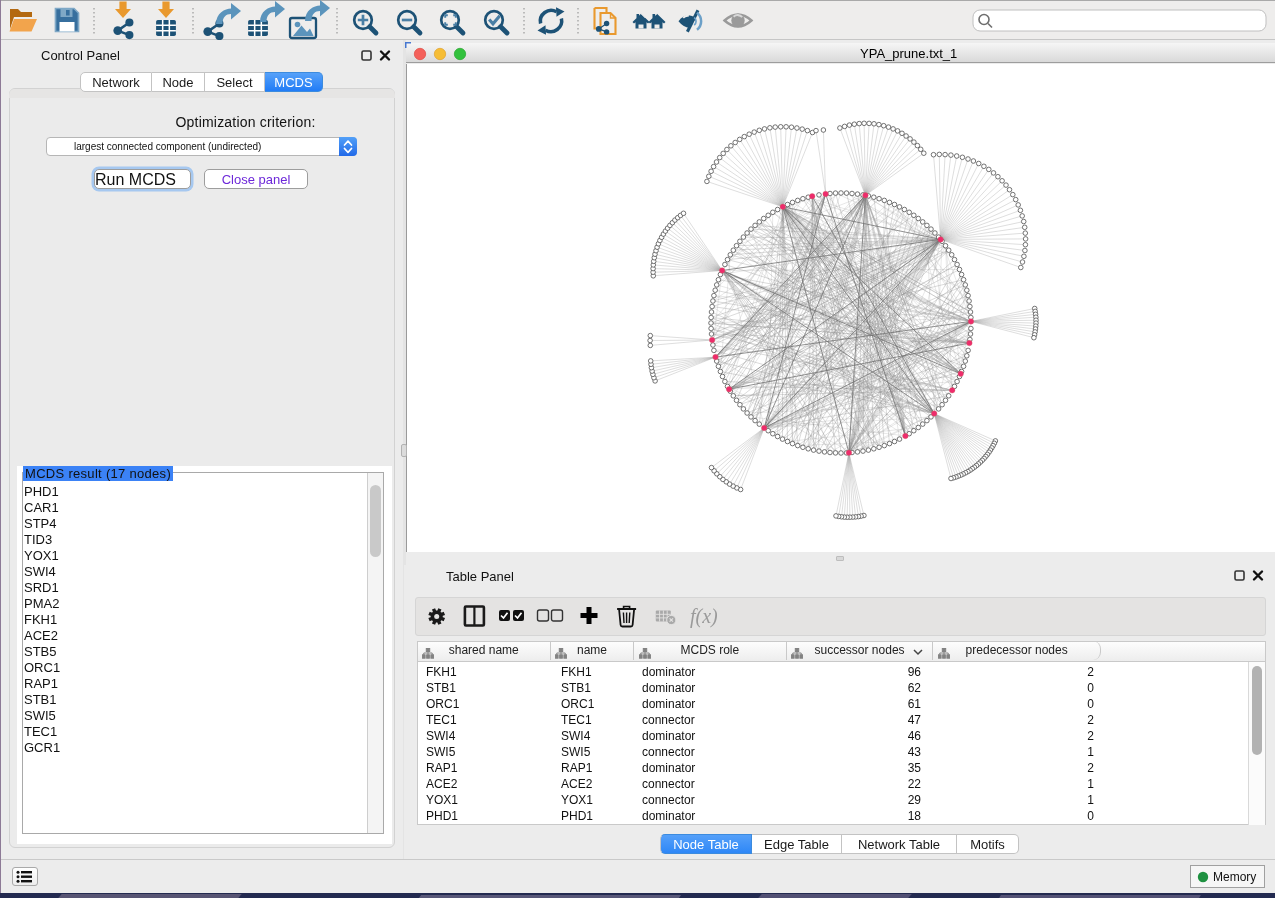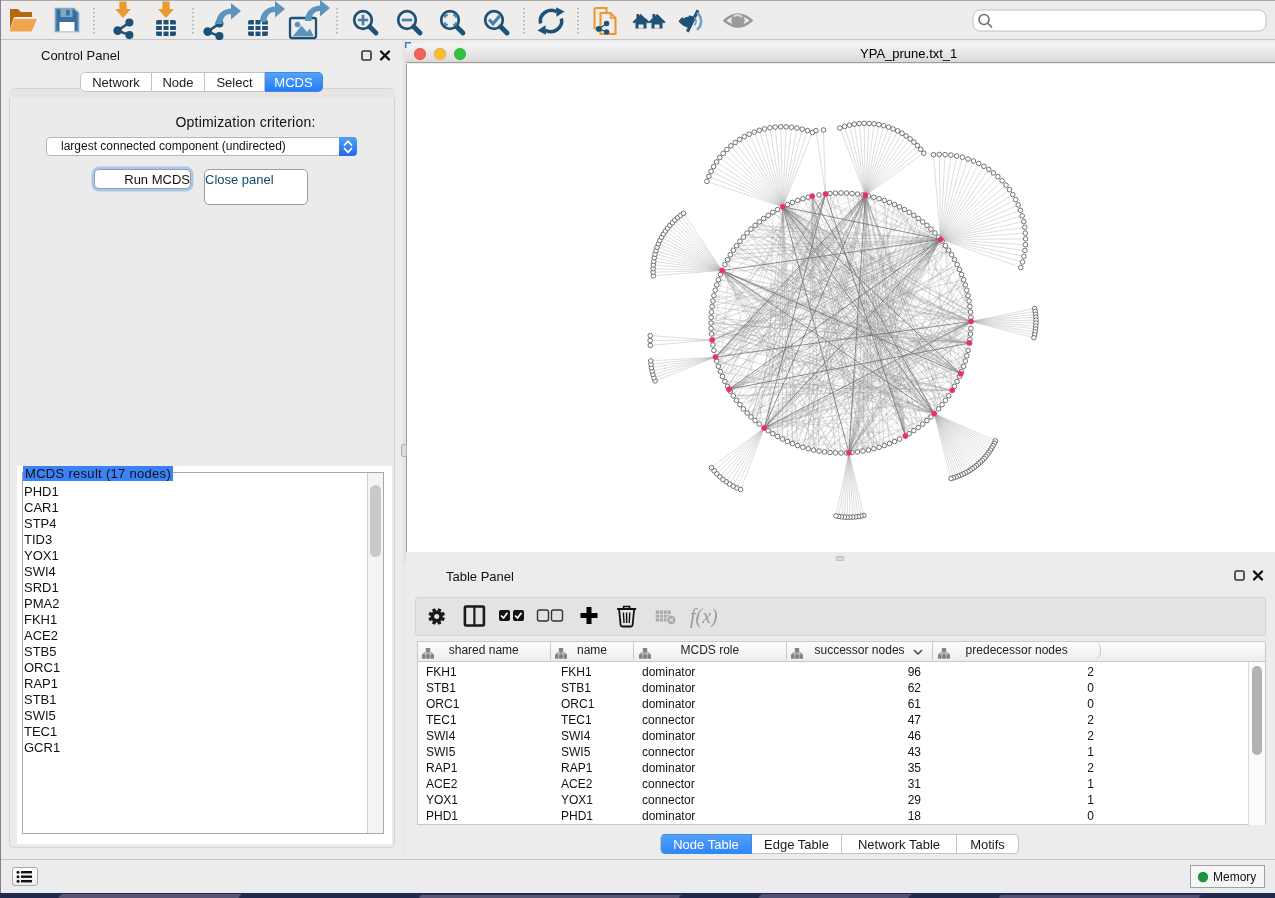--- a/index.html
+++ b/index.html
@@ -184,28 +184,28 @@
 </svg>
 <div id="tabs">
 <div class="tab" style="width:72px;">Network</div>
 <div class="tab" style="width:53px;">Node</div>
 <div class="tab" style="width:60px;">Select</div>
 <div class="tab tabsel" style="width:58px;">MCDS</div>
 </div>
 <div id="tabpane"></div>
 <div class="abs" style="left:9px;top:89px;width:386px;height:9px;background:#e6e5e4;border-radius:6px 6px 0 0;"></div>
 <div class="abs" style="left:0;top:114px;width:403px;text-align:center;font-size:14px;letter-spacing:0.2px;color:#111;margin-left:44px;">Optimization criterion:</div>
-<div class="abs" style="left:46px;top:137px;width:311px;height:19px;background:#fff;border:1px solid #b6b6b6;border-radius:4px;font-size:12px;color:#111;line-height:17px;padding-left:14px;">largest connected component (undirected)</div>
+<div class="abs" style="left:46px;top:137px;width:311px;height:19px;background:#fff;border:1px solid #b6b6b6;border-radius:4px;font-size:10px;color:#111;line-height:17px;padding-left:27px;">largest connected component (undirected)</div>
 <div class="abs" style="left:339px;top:137px;width:18px;height:19px;background:linear-gradient(#52a0f8,#2169e8);border-radius:0 4px 4px 0;"></div>
 <svg class="abs" style="left:339px;top:137px;" width="18" height="19" xmlns="http://www.w3.org/2000/svg">
 <path d="M5.5 8L9 4.2L12.5 8" stroke="#fff" stroke-width="1.7" fill="none" stroke-linecap="round" stroke-linejoin="round"></path>
 <path d="M5.5 11.5L9 15.3L12.5 11.5" stroke="#fff" stroke-width="1.7" fill="none" stroke-linecap="round" stroke-linejoin="round"></path>
 </svg>
-<div class="abs" style="left:94px;top:169px;width:97px;height:20px;background:#fff;border:1px solid #9d9d9d;border-radius:5px;box-shadow:0 0 0 2.5px #a6c8f0;font-size:13px;color:#111;text-align:right;line-height:19px;">Run MCDS</div>
-<div class="abs" style="left:204px;top:169px;width:104px;height:36px;background:#fff;border:1px solid #9d9d9d;border-radius:5px;font-size:13px;color:#0c4a6e;line-height:19px;">Close panel</div>
+<div class="abs" style="left:94px;top:169px;width:97px;height:20px;background:#fff;border:1px solid #9d9d9d;border-radius:5px;box-shadow:0 0 0 2.5px #a6c8f0;font-size:16px;color:#111;text-align:left;line-height:19px;">Run MCDS</div>
+<div class="abs" style="left:204px;top:169px;width:104px;height:20px;background:#fff;border:1px solid #9d9d9d;border-radius:5px;font-size:13px;color:#6d28d9;text-align:center;line-height:19px;">Close panel</div>
 <div id="mcdsresults"></div>
 <div id="fieldset"></div>
 <div id="legend" style="letter-spacing:0.3px;">MCDS result (17 nodes)</div>
 <div id="mcdslist">PHD1<br>CAR1<br>STP4<br>TID3<br>YOX1<br>SWI4<br>SRD1<br>PMA2<br>FKH1<br>ACE2<br>STB5<br>ORC1<br>RAP1<br>STB1<br>SWI5<br>TEC1<br>GCR1</div>
 <div id="listscroll"></div>
 <div id="listthumb"></div>
 <div id="vsplit"></div>
 <div id="vhandle"></div>
 <div id="nettitle"></div>
 <svg class="abs" style="left:406px;top:43px;" width="80" height="20" xmlns="http://www.w3.org/2000/svg">
@@ -681,21 +681,21 @@
 <div class="trow" style="left:786px;top:744px;width:135px;text-align:right;">43</div>
 <div class="trow" style="left:933px;top:744px;width:161px;text-align:right;">1</div>
 <div class="trow" style="left:426px;top:760px;">RAP1</div>
 <div class="trow" style="left:561px;top:760px;">RAP1</div>
 <div class="trow" style="left:642px;top:760px;">dominator</div>
 <div class="trow" style="left:786px;top:760px;width:135px;text-align:right;">35</div>
 <div class="trow" style="left:933px;top:760px;width:161px;text-align:right;">2</div>
 <div class="trow" style="left:426px;top:776px;">ACE2</div>
 <div class="trow" style="left:561px;top:776px;">ACE2</div>
 <div class="trow" style="left:642px;top:776px;">connector</div>
-<div class="trow" style="left:786px;top:776px;width:135px;text-align:right;">31</div>
+<div class="trow" style="left:786px;top:776px;width:135px;text-align:right;">22</div>
 <div class="trow" style="left:933px;top:776px;width:161px;text-align:right;">1</div>
 <div class="trow" style="left:426px;top:792px;">YOX1</div>
 <div class="trow" style="left:561px;top:792px;">YOX1</div>
 <div class="trow" style="left:642px;top:792px;">connector</div>
 <div class="trow" style="left:786px;top:792px;width:135px;text-align:right;">29</div>
 <div class="trow" style="left:933px;top:792px;width:161px;text-align:right;">1</div>
 <div class="trow" style="left:426px;top:808px;">PHD1</div>
 <div class="trow" style="left:561px;top:808px;">PHD1</div>
 <div class="trow" style="left:642px;top:808px;">dominator</div>
 <div class="trow" style="left:786px;top:808px;width:135px;text-align:right;">18</div>

